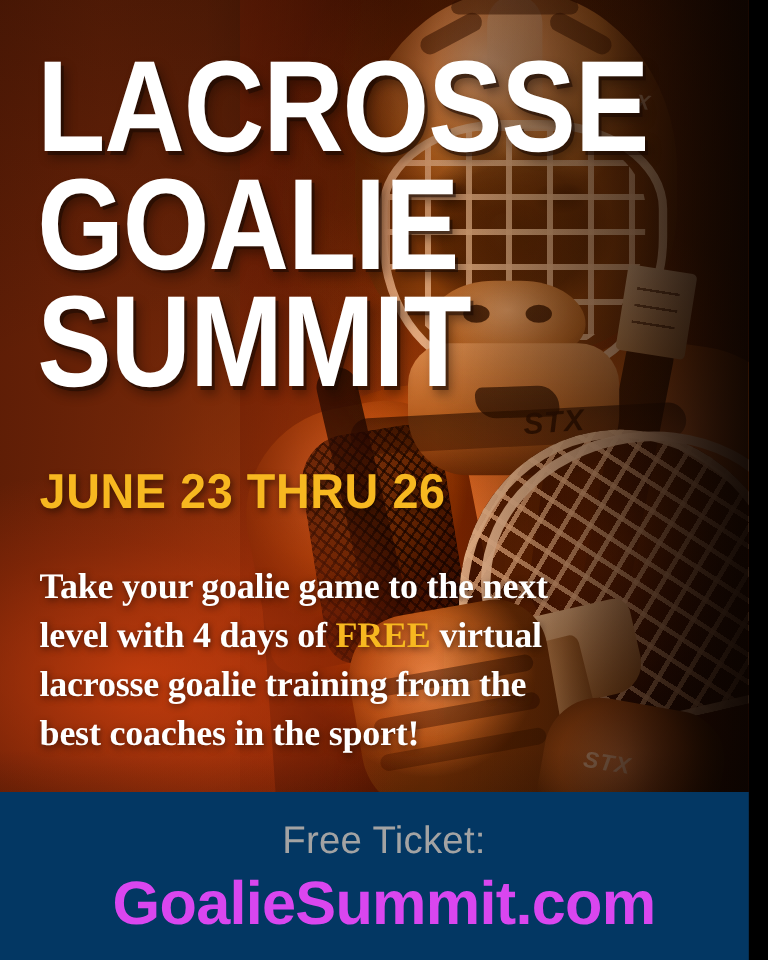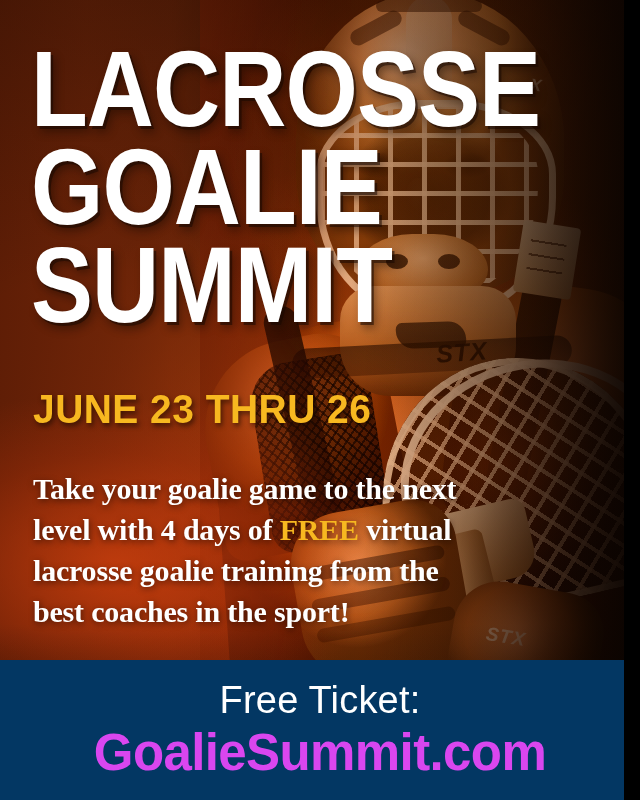--- a/index.html
+++ b/index.html
@@ -407,24 +407,24 @@
     top: 660px;
     width: 640px;
     height: 140px;
     background: #033763;
     display: flex;
     flex-direction: column;
     align-items: center;
     justify-content: center;
   }
   .cta-label {
-    color: #ffffff;
+    color: #a3a3a3;
     font-family: "Liberation Sans", sans-serif;
     font-weight: 400;
-    font-size: 38px;
+    font-size: 32px;
     line-height: 44px;
     letter-spacing: .2px;
   }
   .cta-domain {
     color: #d946ef;
     font-family: "Liberation Sans", sans-serif;
     font-weight: 700;
     font-size: 51px;
     line-height: 58px;
     letter-spacing: -.6px;

